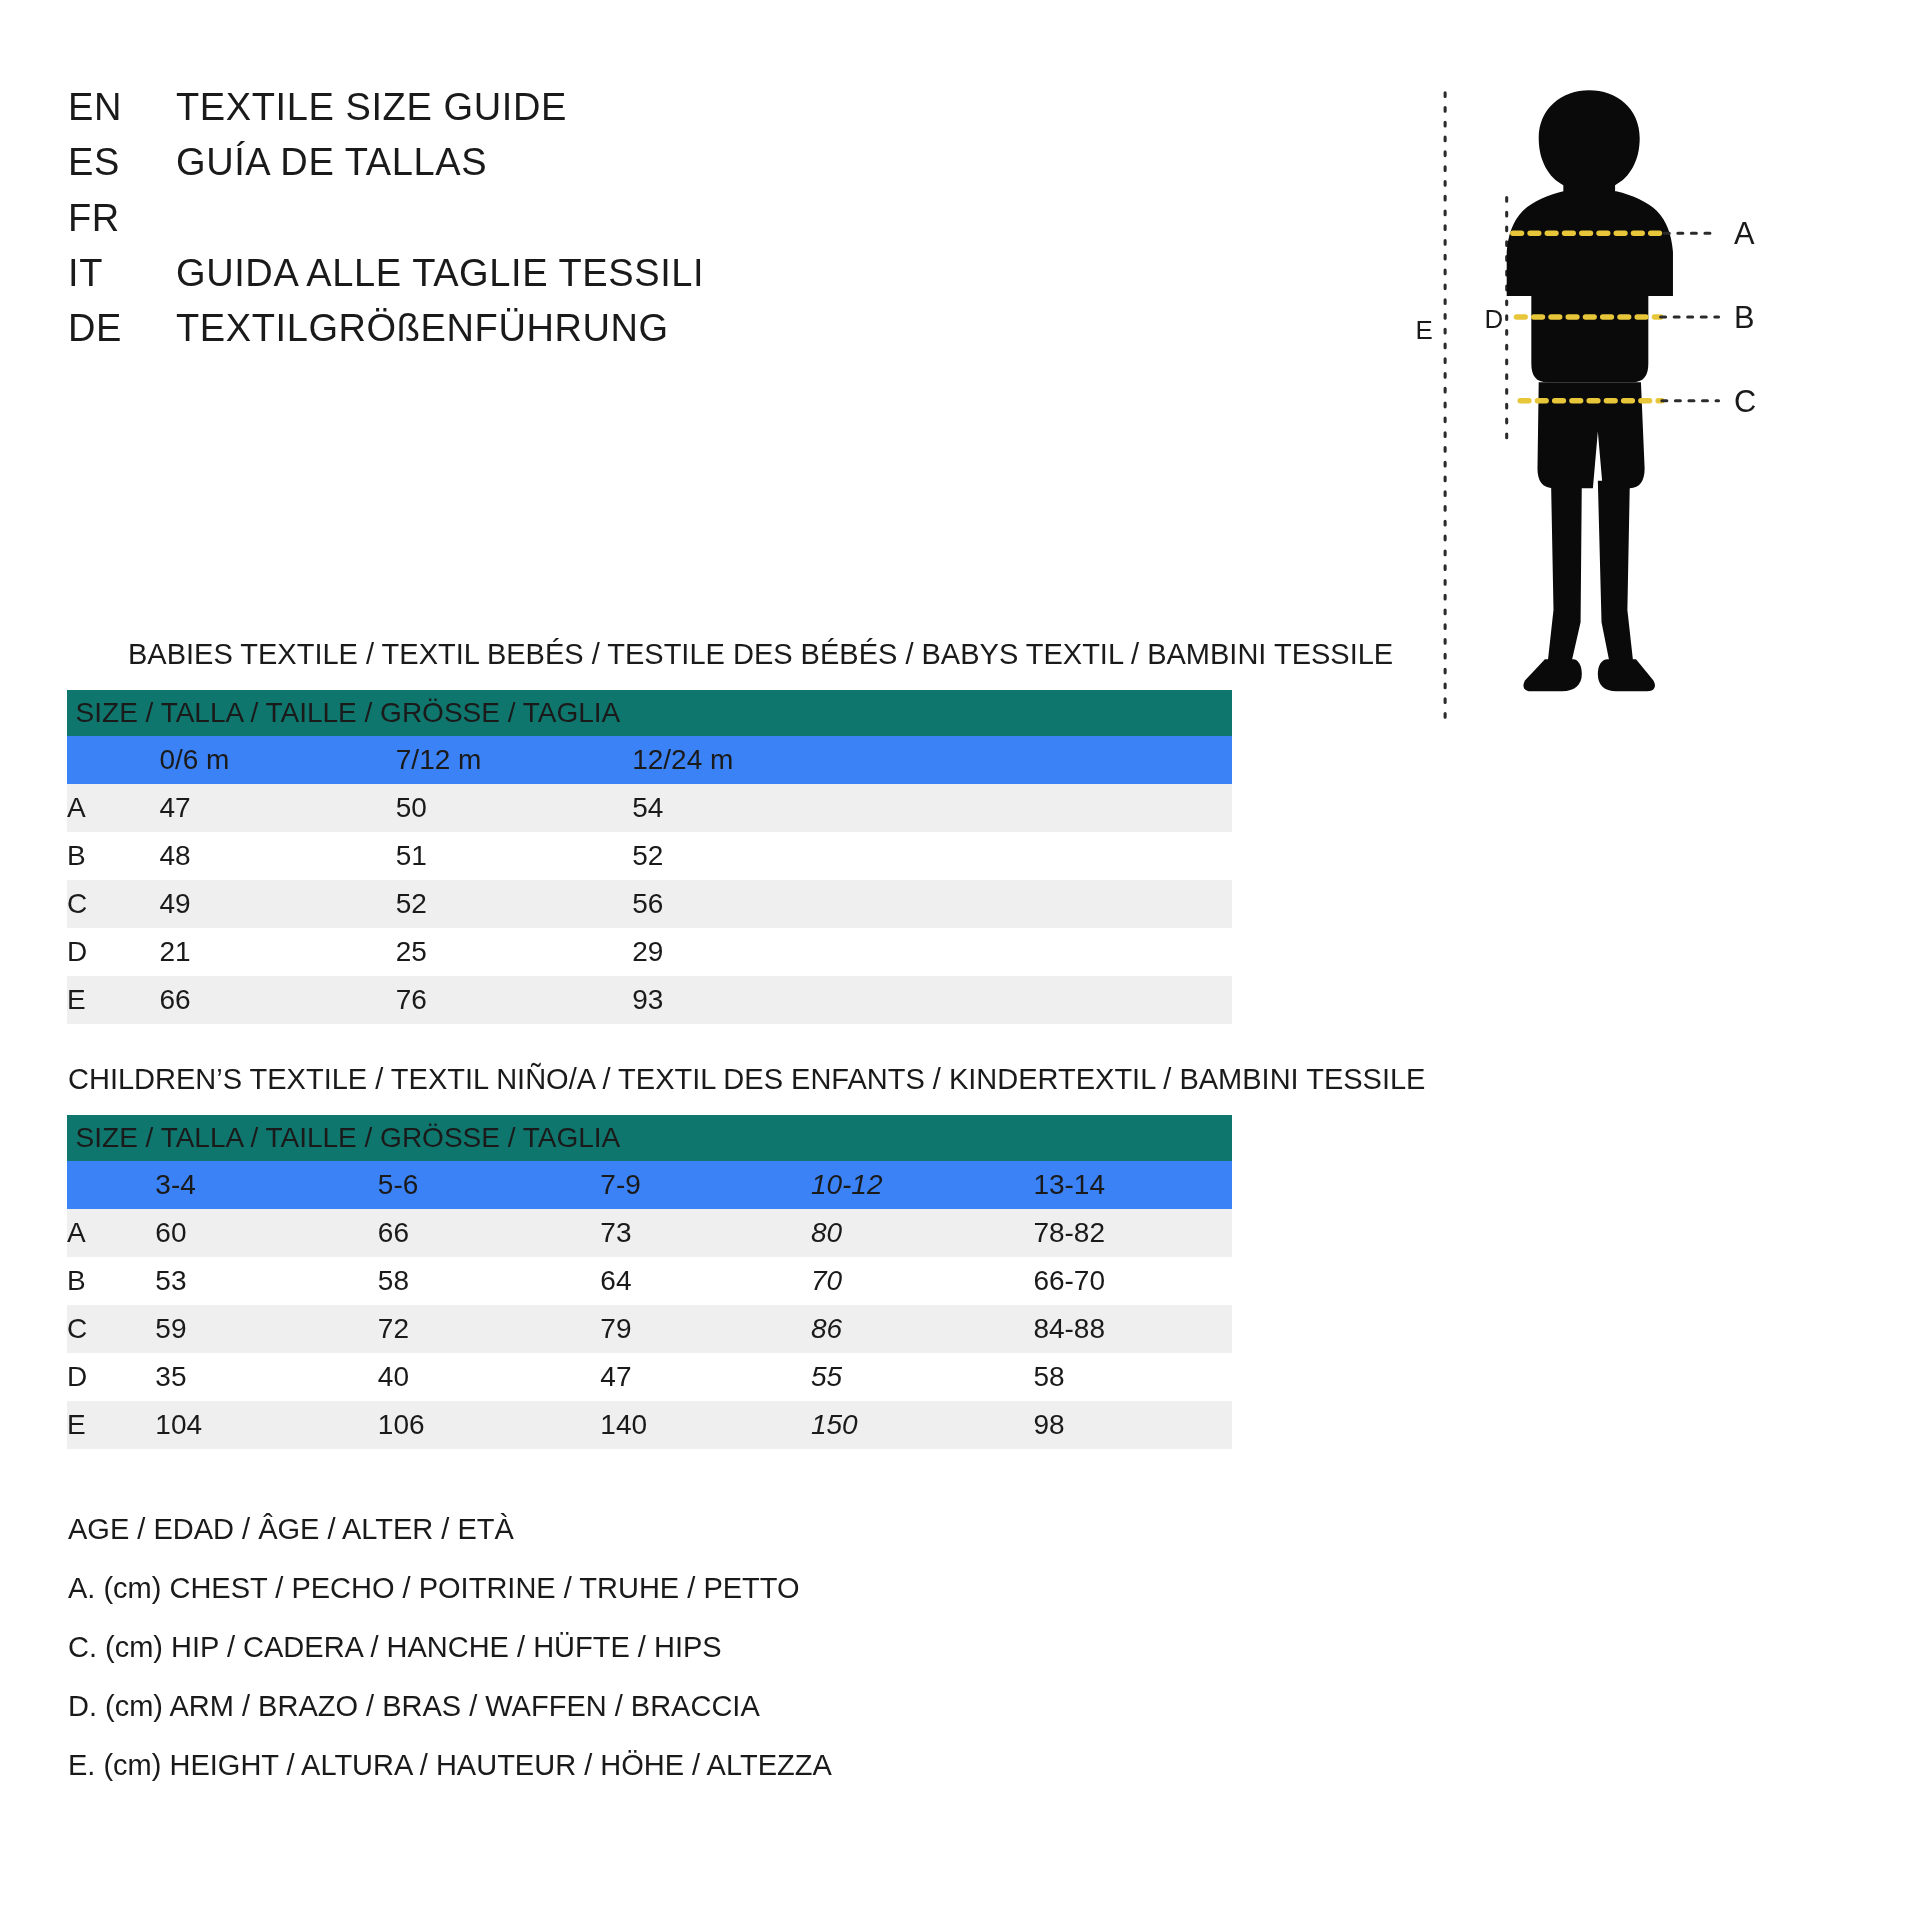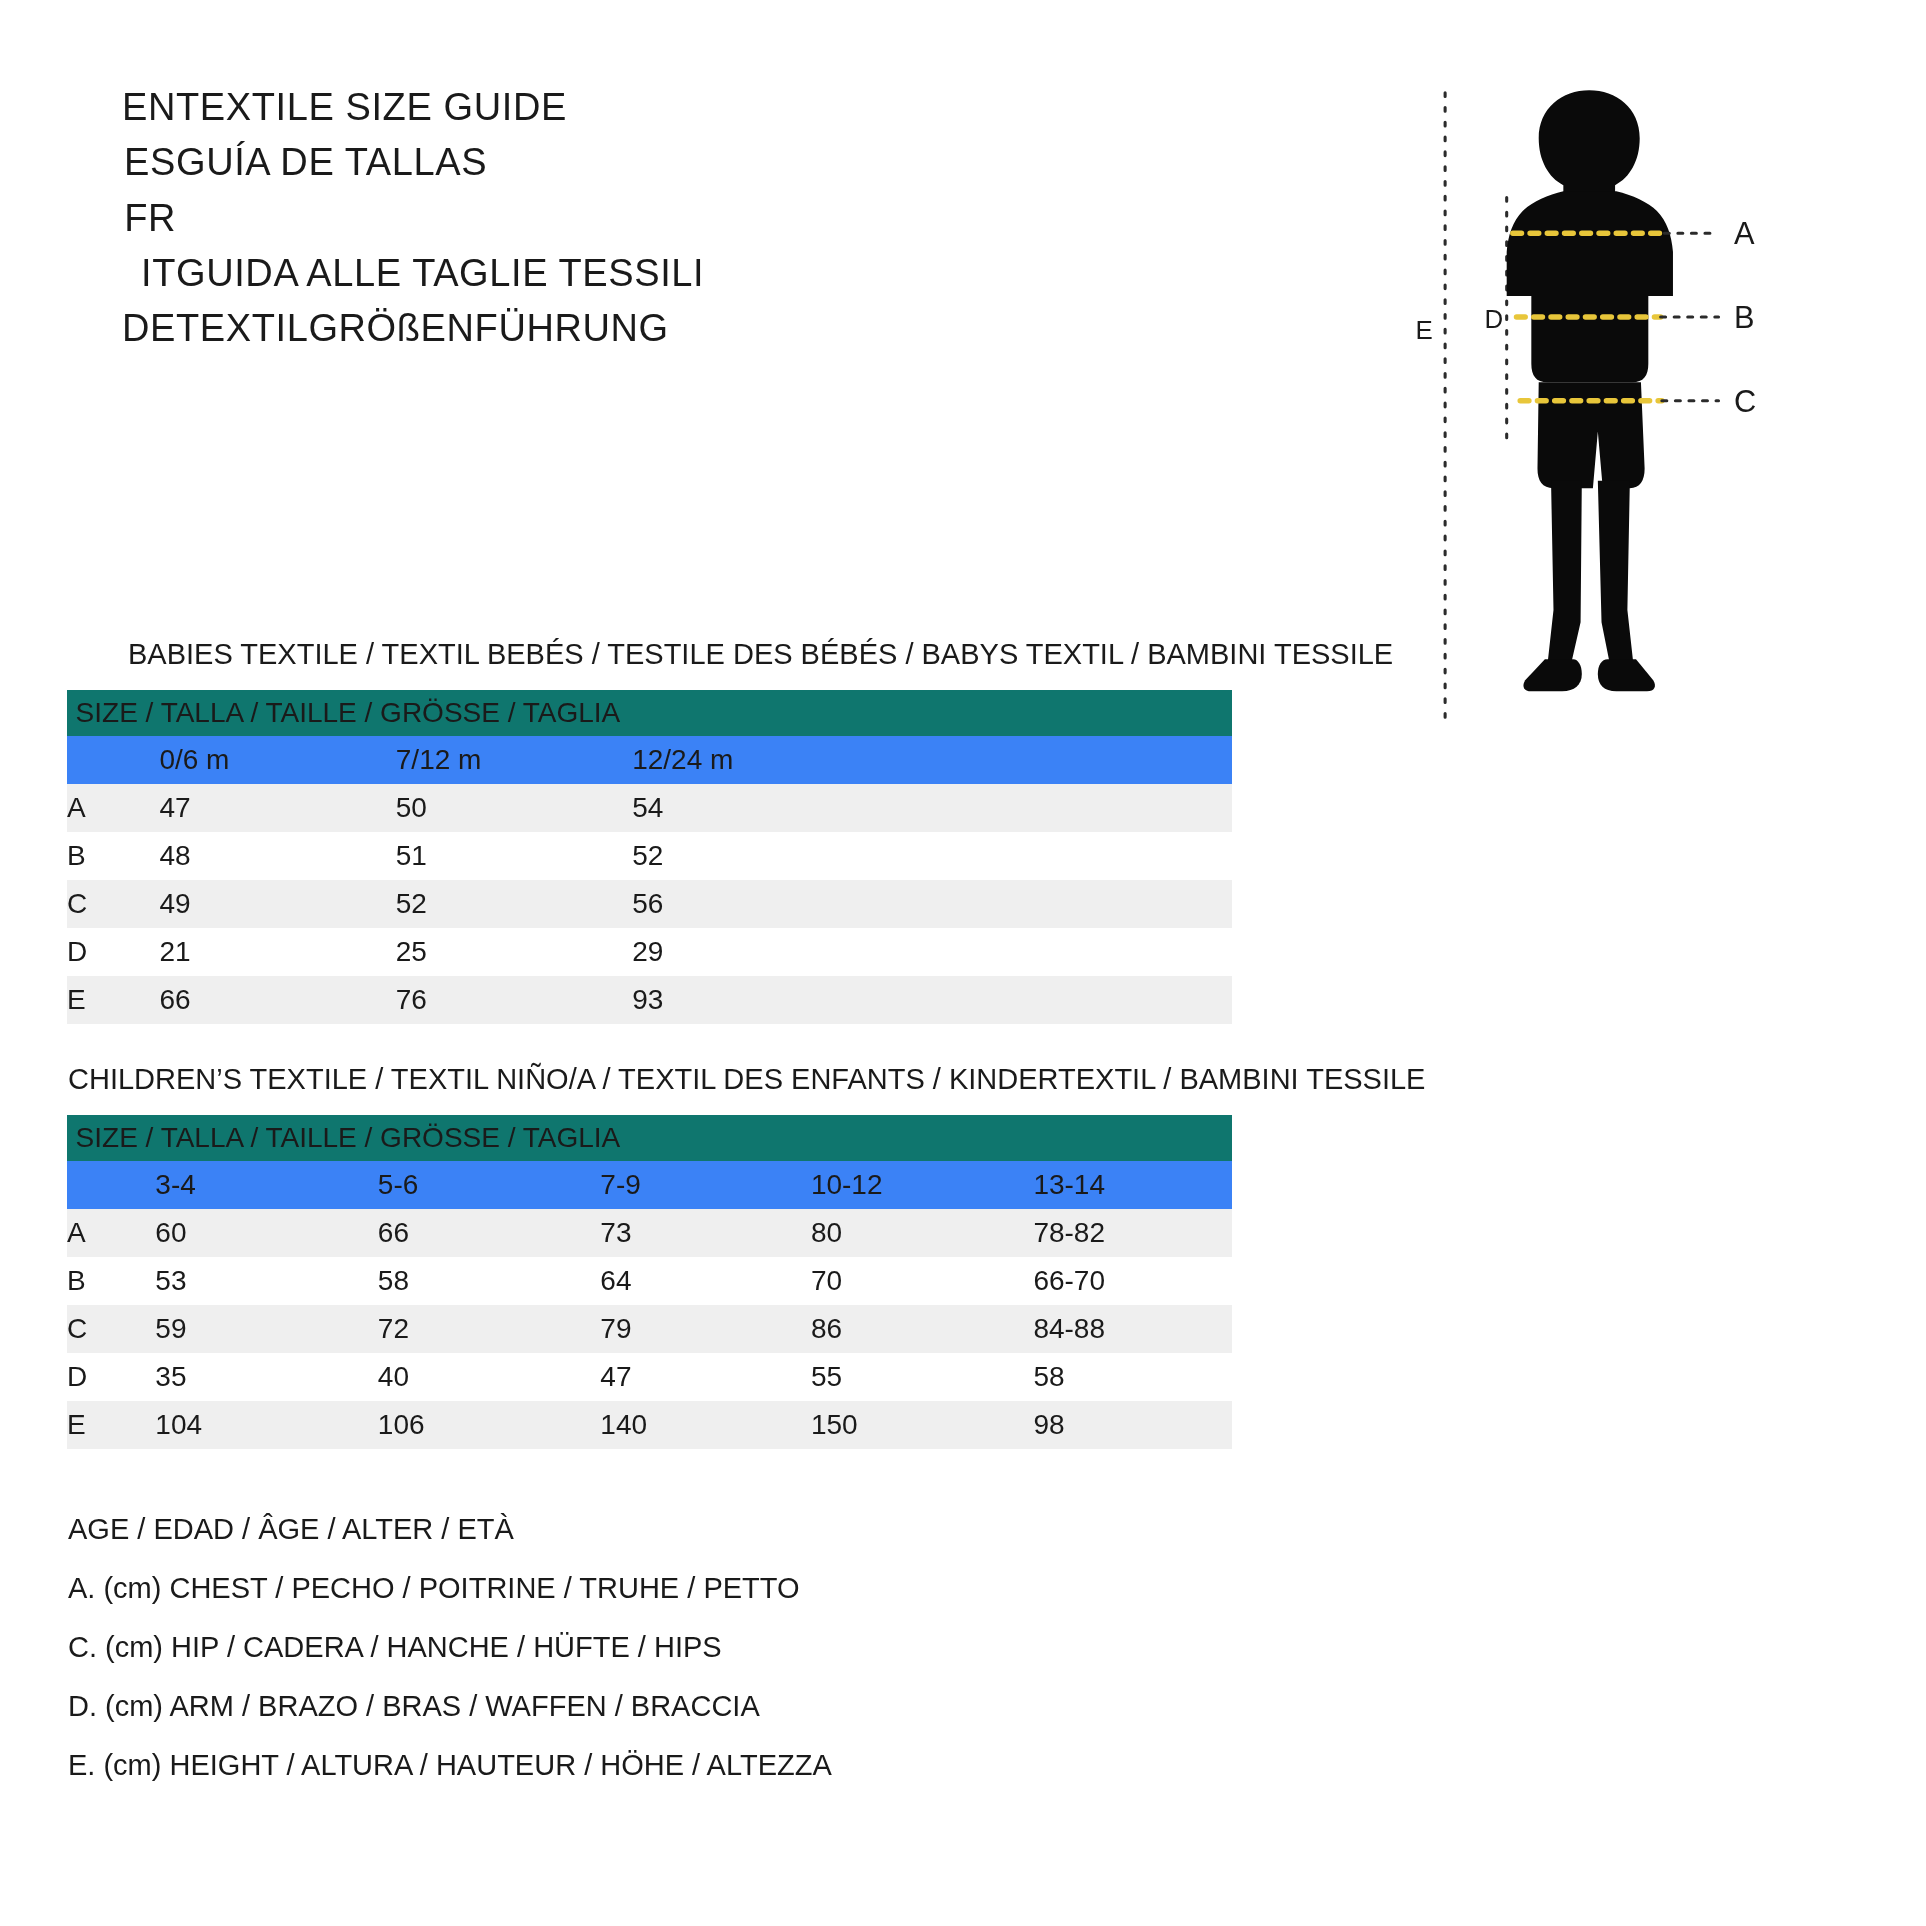--- a/index.html
+++ b/index.html
@@ -27,21 +27,20 @@
   .title-block {
     position: absolute;
     left: 68px;
     top: 86px;
     width: 1171px;
   }
   .title-row {
     display: flex;
     align-items: baseline;
     margin-bottom: 12.3px;
-    text-align: right;
   }
   .title-lang {
     width: 108px;
     font-size: 38px;
     letter-spacing: 0.6px;
     color: #1a1a1a;
   }
   .title-text {
     font-size: 38px;
     letter-spacing: 0.6px;
@@ -92,21 +91,21 @@
   .c-label { width: 69px; padding-left: 8.6px; }
   
   #babies-table .c1 { width: 213px; padding-left: 23.4px; }
   #babies-table .c2 { width: 213px; padding-left: 23.4px; }
   #babies-table .c3 { width: 213px; padding-left: 23.4px; }
   #babies-table .cpad { width: auto; }
   
   #children-table .c1 { width: 213px; padding-left: 23.4px; }
   #children-table .c2 { width: 213px; padding-left: 23.4px; }
   #children-table .c3 { width: 200px; padding-left: 23.4px; }
-  #children-table .c4 { width: 213px; padding-left: 23.4px; }
+  #children-table .c4 { width: 213px; padding-left: 23.4px; font-style: italic; }
   #children-table .c5 { width: 213px; padding-left: 23.4px; }
 
   
   .legend {
     position: absolute;
     left: 68px;
     top: 1513px;
     width: 1232px;
   }
   .legend-line {

